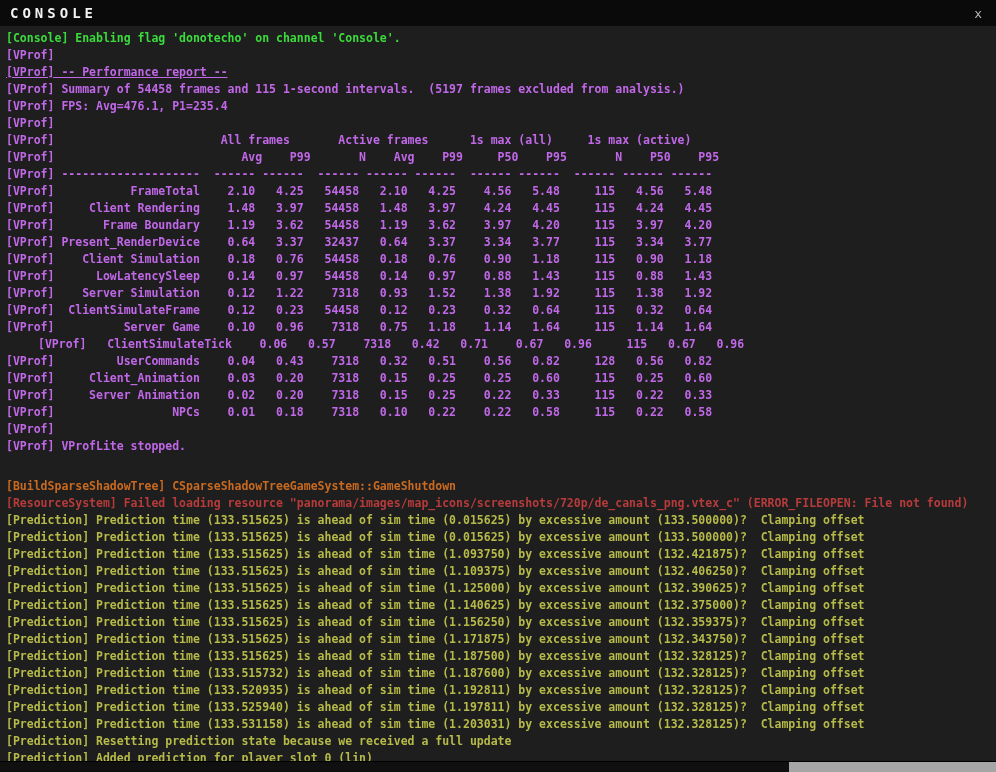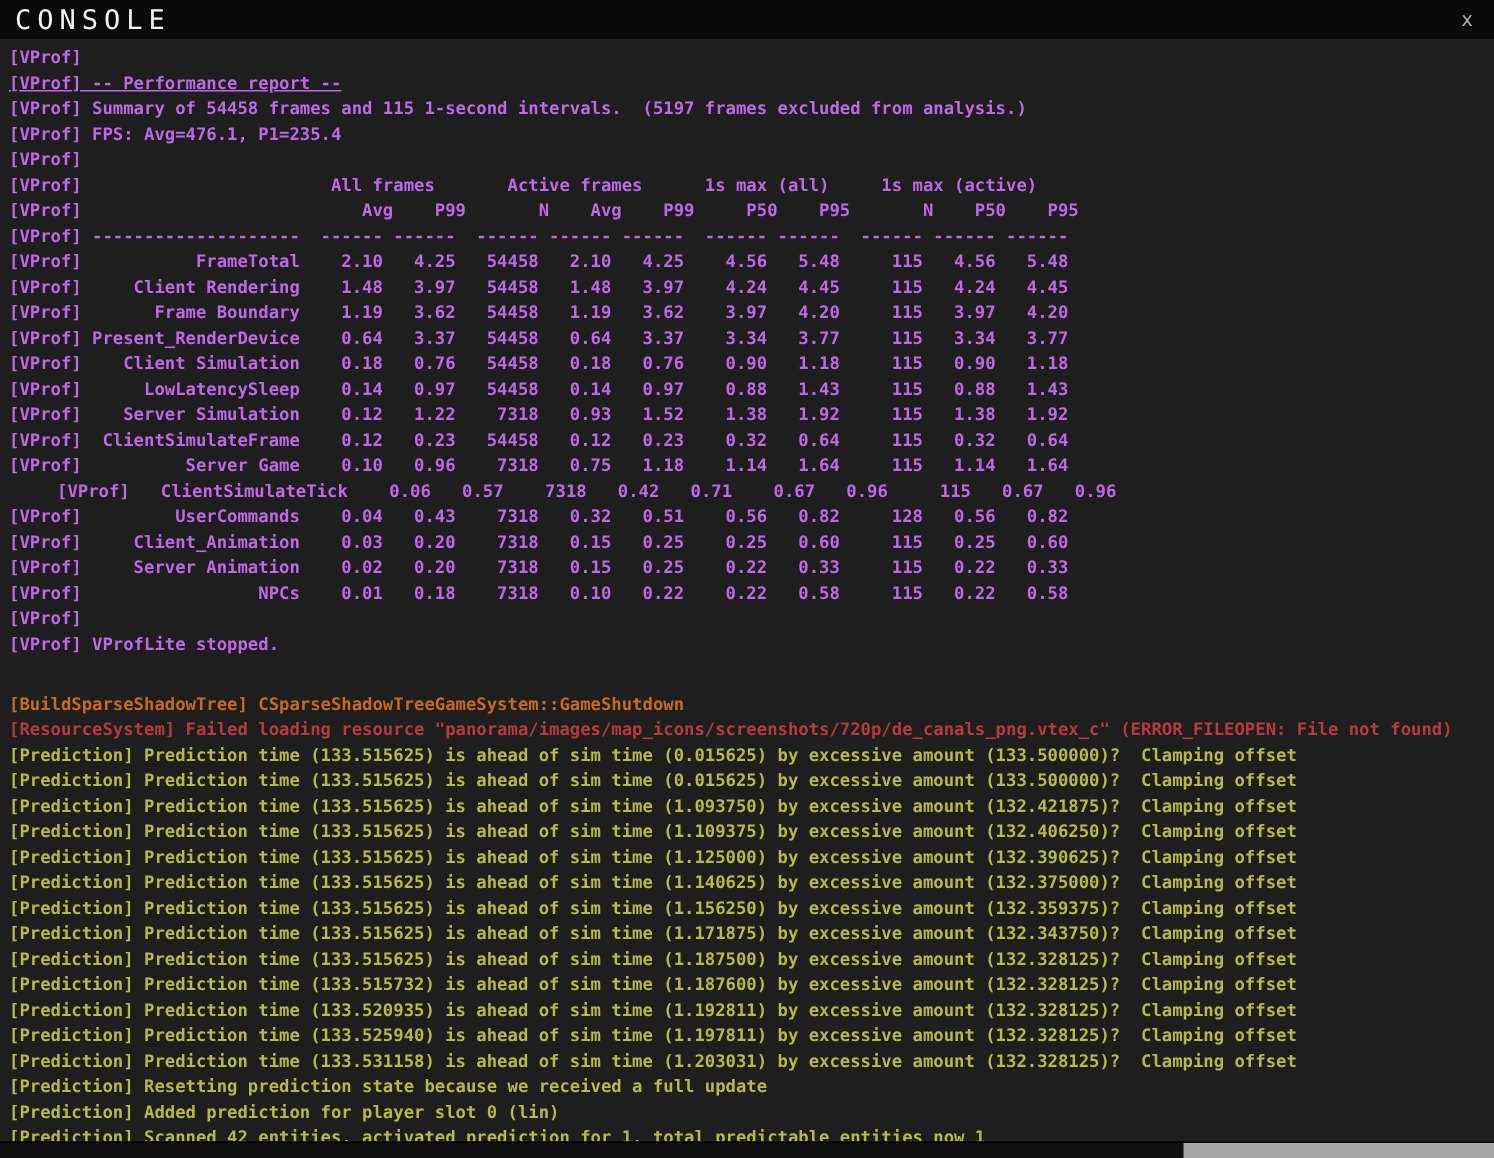--- a/index.html
+++ b/index.html
@@ -5,21 +5,21 @@
   * { margin:0; padding:0; box-sizing:border-box; }
   html,body { width:996px; height:772px; overflow:hidden; background:#1e1e1e; }
   body { font-family:"DejaVu Sans Mono", monospace; }
   .window { width:996px; height:772px; display:flex; flex-direction:column; background:#1e1e1e; }
   .titlebar {
     height:26px; flex:0 0 auto; background:#0a0a0a;
     display:flex; align-items:center; justify-content:space-between;
     padding:0 10px;
   }
   .title {
-    color:#f2f2f2; font-weight:normal; font-size:18px; letter-spacing:4px;
+    color:#f2f2f2; font-weight:bold; font-size:14px; letter-spacing:4px;
     font-family:"DejaVu Sans Mono", monospace;
   }
   .close-btn {
     color:#b5b5b5; font-size:13px; line-height:13px; cursor:pointer;
     font-family:"DejaVu Sans Mono", monospace; padding:2px 4px;
   }
   .output {
     flex:1 1 auto; overflow:hidden; padding:4px 6px 0 6px;
   }
   .line {
@@ -36,32 +36,33 @@
 </style>
 </head>
 <body>
 
 <div class="window">
   <div class="titlebar">
     <span class="title">CONSOLE</span>
     <span class="close-btn">x</span>
   </div>
   <div class="output">
+      <div class="line" style="color: rgb(59, 219, 59);">[Console] Enabling flag 'donotecho' on channel 'Console'.</div>
       <div class="line" style="color: rgb(192, 104, 232);">[VProf]</div>
       <div class="line" style="color: rgb(192, 104, 232); text-decoration: underline;">[VProf] -- Performance report --</div>
       <div class="line" style="color: rgb(192, 104, 232);">[VProf] Summary of 54458 frames and 115 1-second intervals.  (5197 frames excluded from analysis.)</div>
       <div class="line" style="color: rgb(192, 104, 232);">[VProf] FPS: Avg=476.1, P1=235.4</div>
       <div class="line" style="color: rgb(192, 104, 232);">[VProf]</div>
       <div class="line" style="color: rgb(192, 104, 232);">[VProf]                        All frames       Active frames      1s max (all)     1s max (active)</div>
       <div class="line" style="color: rgb(192, 104, 232);">[VProf]                           Avg    P99       N    Avg    P99     P50    P95       N    P50    P95</div>
       <div class="line" style="color: rgb(192, 104, 232);">[VProf] --------------------  ------ ------  ------ ------ ------  ------ ------  ------ ------ ------</div>
       <div class="line" style="color: rgb(192, 104, 232);">[VProf]           FrameTotal    2.10   4.25   54458   2.10   4.25    4.56   5.48     115   4.56   5.48</div>
       <div class="line" style="color: rgb(192, 104, 232);">[VProf]     Client Rendering    1.48   3.97   54458   1.48   3.97    4.24   4.45     115   4.24   4.45</div>
       <div class="line" style="color: rgb(192, 104, 232);">[VProf]       Frame Boundary    1.19   3.62   54458   1.19   3.62    3.97   4.20     115   3.97   4.20</div>
-      <div class="line" style="color: rgb(192, 104, 232);">[VProf] Present_RenderDevice    0.64   3.37   54458   0.64   3.37    3.34   3.77     115   3.34   3.77</div>
+      <div class="line" style="color: rgb(192, 104, 232);">[VProf] Present_RenderDevice    0.64   3.37   32437   0.64   3.37    3.34   3.77     115   3.34   3.77</div>
       <div class="line" style="color: rgb(192, 104, 232);">[VProf]    Client Simulation    0.18   0.76   54458   0.18   0.76    0.90   1.18     115   0.90   1.18</div>
       <div class="line" style="color: rgb(192, 104, 232);">[VProf]      LowLatencySleep    0.14   0.97   54458   0.14   0.97    0.88   1.43     115   0.88   1.43</div>
       <div class="line" style="color: rgb(192, 104, 232);">[VProf]    Server Simulation    0.12   1.22    7318   0.93   1.52    1.38   1.92     115   1.38   1.92</div>
       <div class="line" style="color: rgb(192, 104, 232);">[VProf]  ClientSimulateFrame    0.12   0.23   54458   0.12   0.23    0.32   0.64     115   0.32   0.64</div>
       <div class="line" style="color: rgb(192, 104, 232);">[VProf]          Server Game    0.10   0.96    7318   0.75   1.18    1.14   1.64     115   1.14   1.64</div>
       <div class="line" style="color: rgb(192, 104, 232); margin-left: 32px;">[VProf]   ClientSimulateTick    0.06   0.57    7318   0.42   0.71    0.67   0.96     115   0.67   0.96</div>
       <div class="line" style="color: rgb(192, 104, 232);">[VProf]         UserCommands    0.04   0.43    7318   0.32   0.51    0.56   0.82     128   0.56   0.82</div>
       <div class="line" style="color: rgb(192, 104, 232);">[VProf]     Client_Animation    0.03   0.20    7318   0.15   0.25    0.25   0.60     115   0.25   0.60</div>
       <div class="line" style="color: rgb(192, 104, 232);">[VProf]     Server Animation    0.02   0.20    7318   0.15   0.25    0.22   0.33     115   0.22   0.33</div>
       <div class="line" style="color: rgb(192, 104, 232);">[VProf]                 NPCs    0.01   0.18    7318   0.10   0.22    0.22   0.58     115   0.22   0.58</div>

